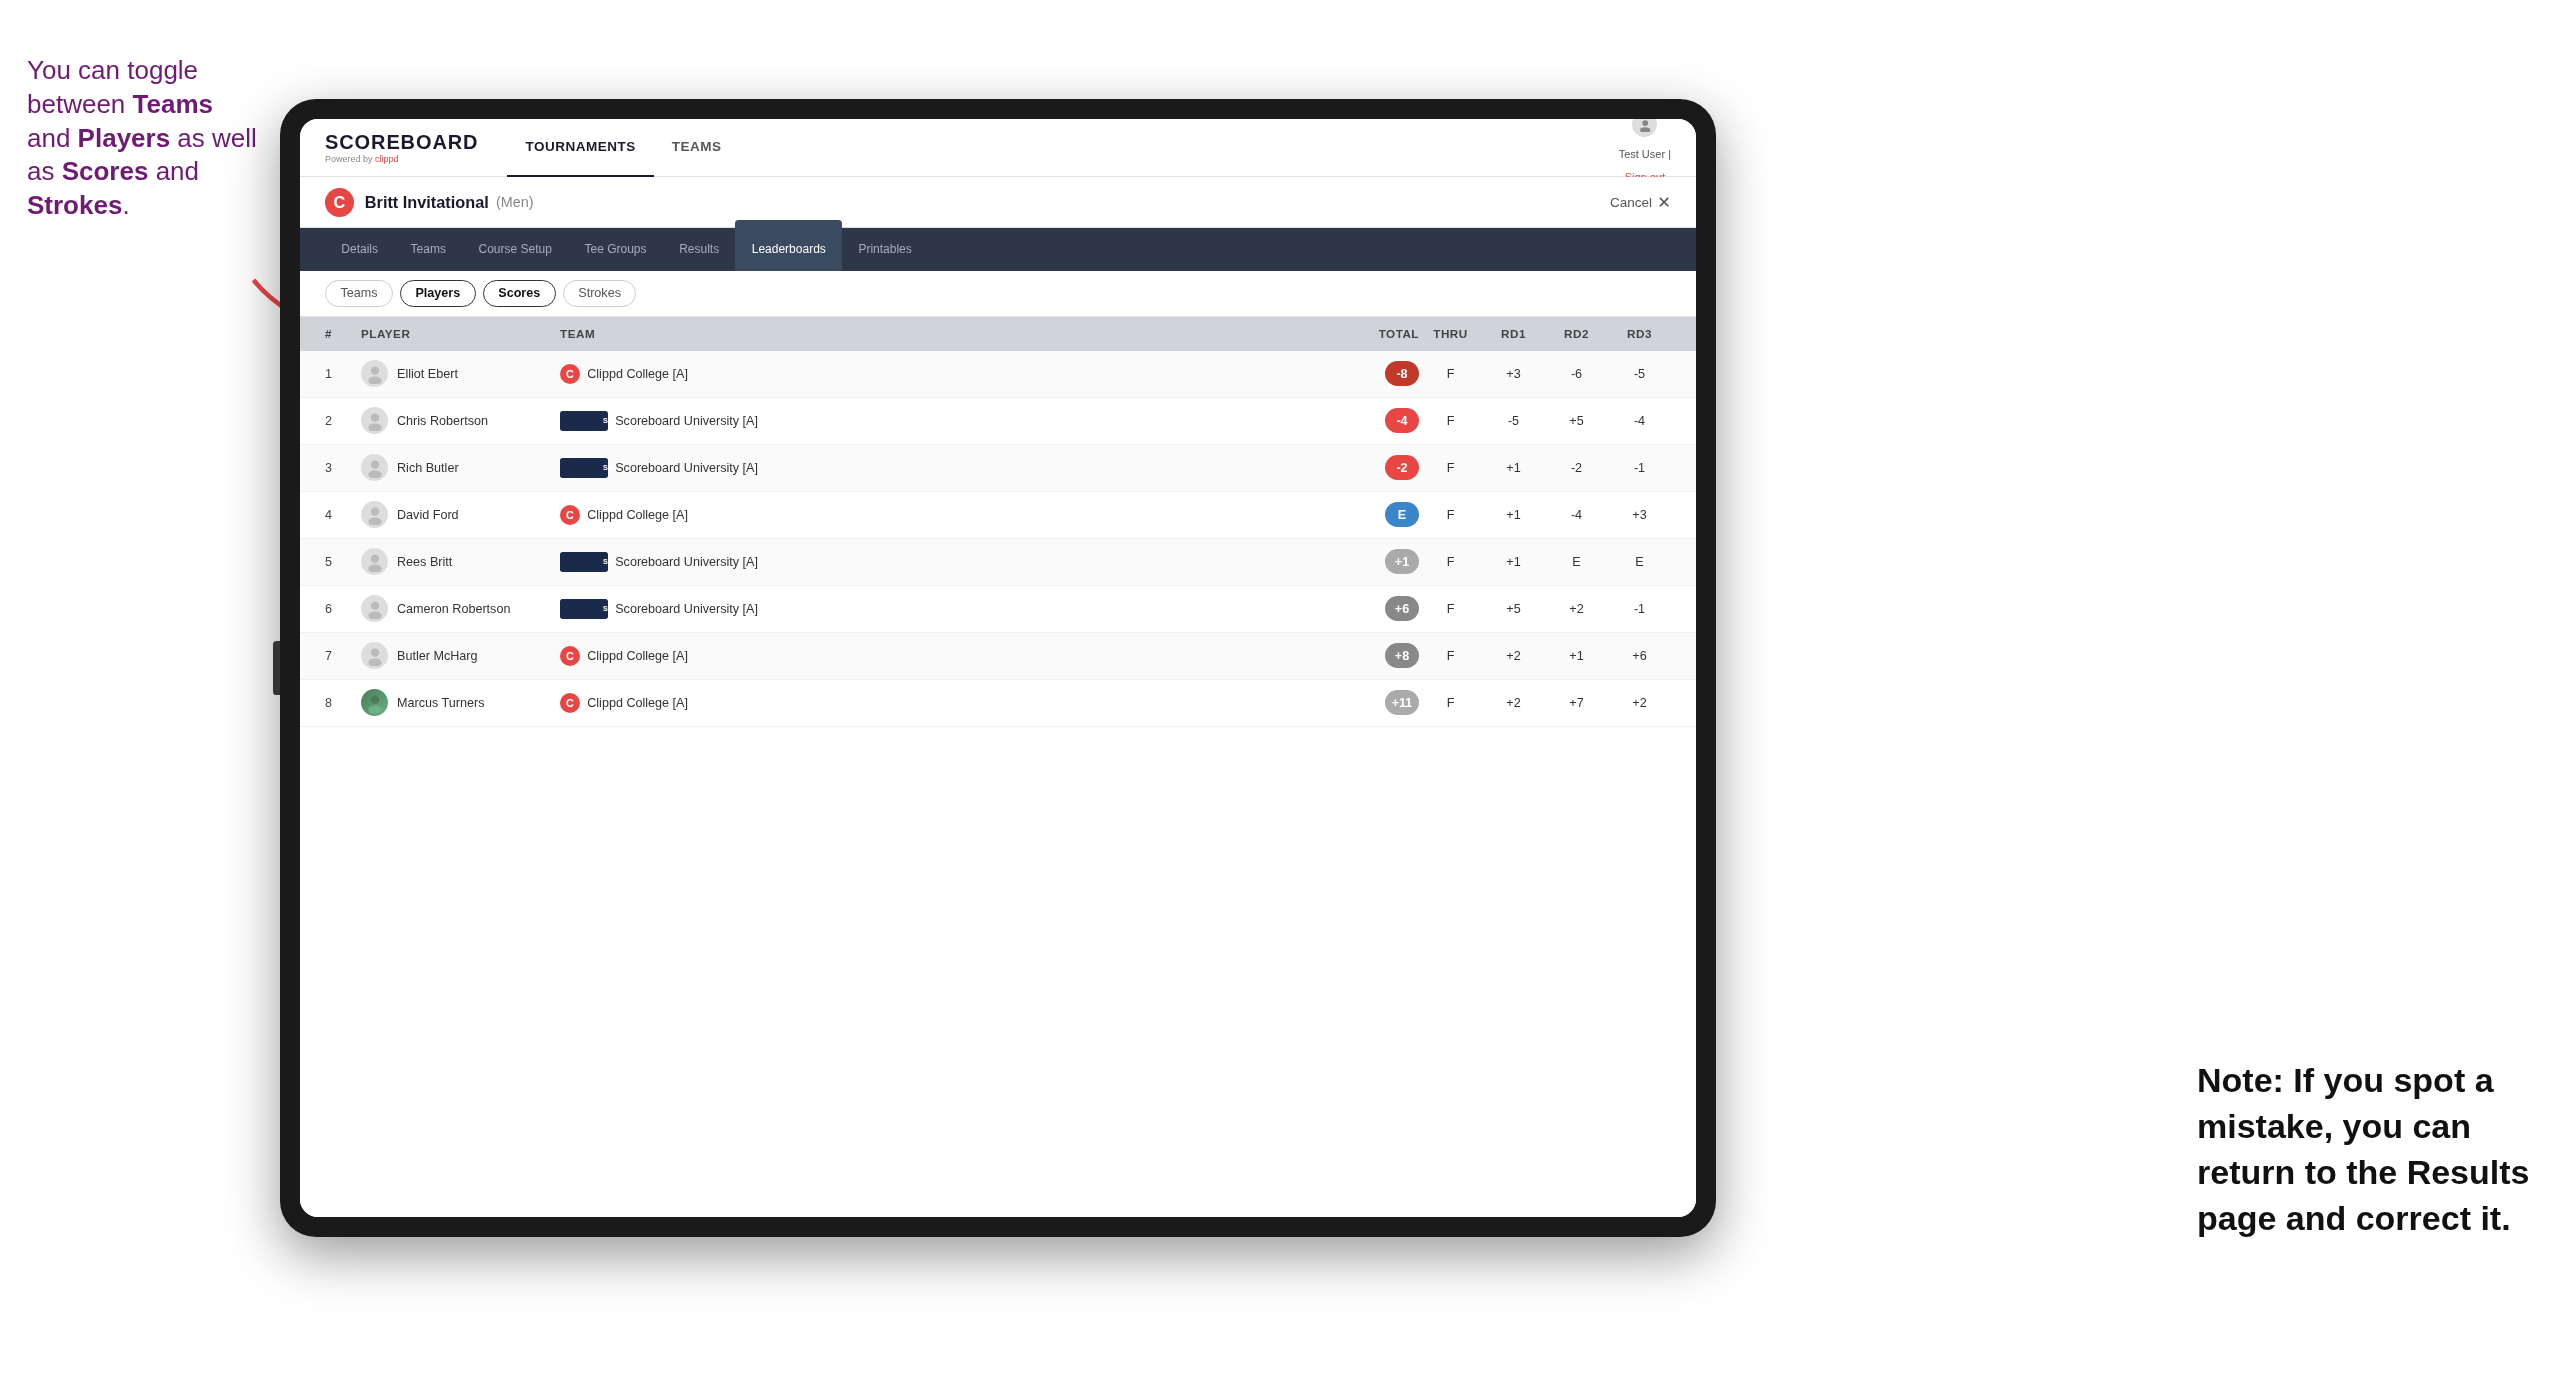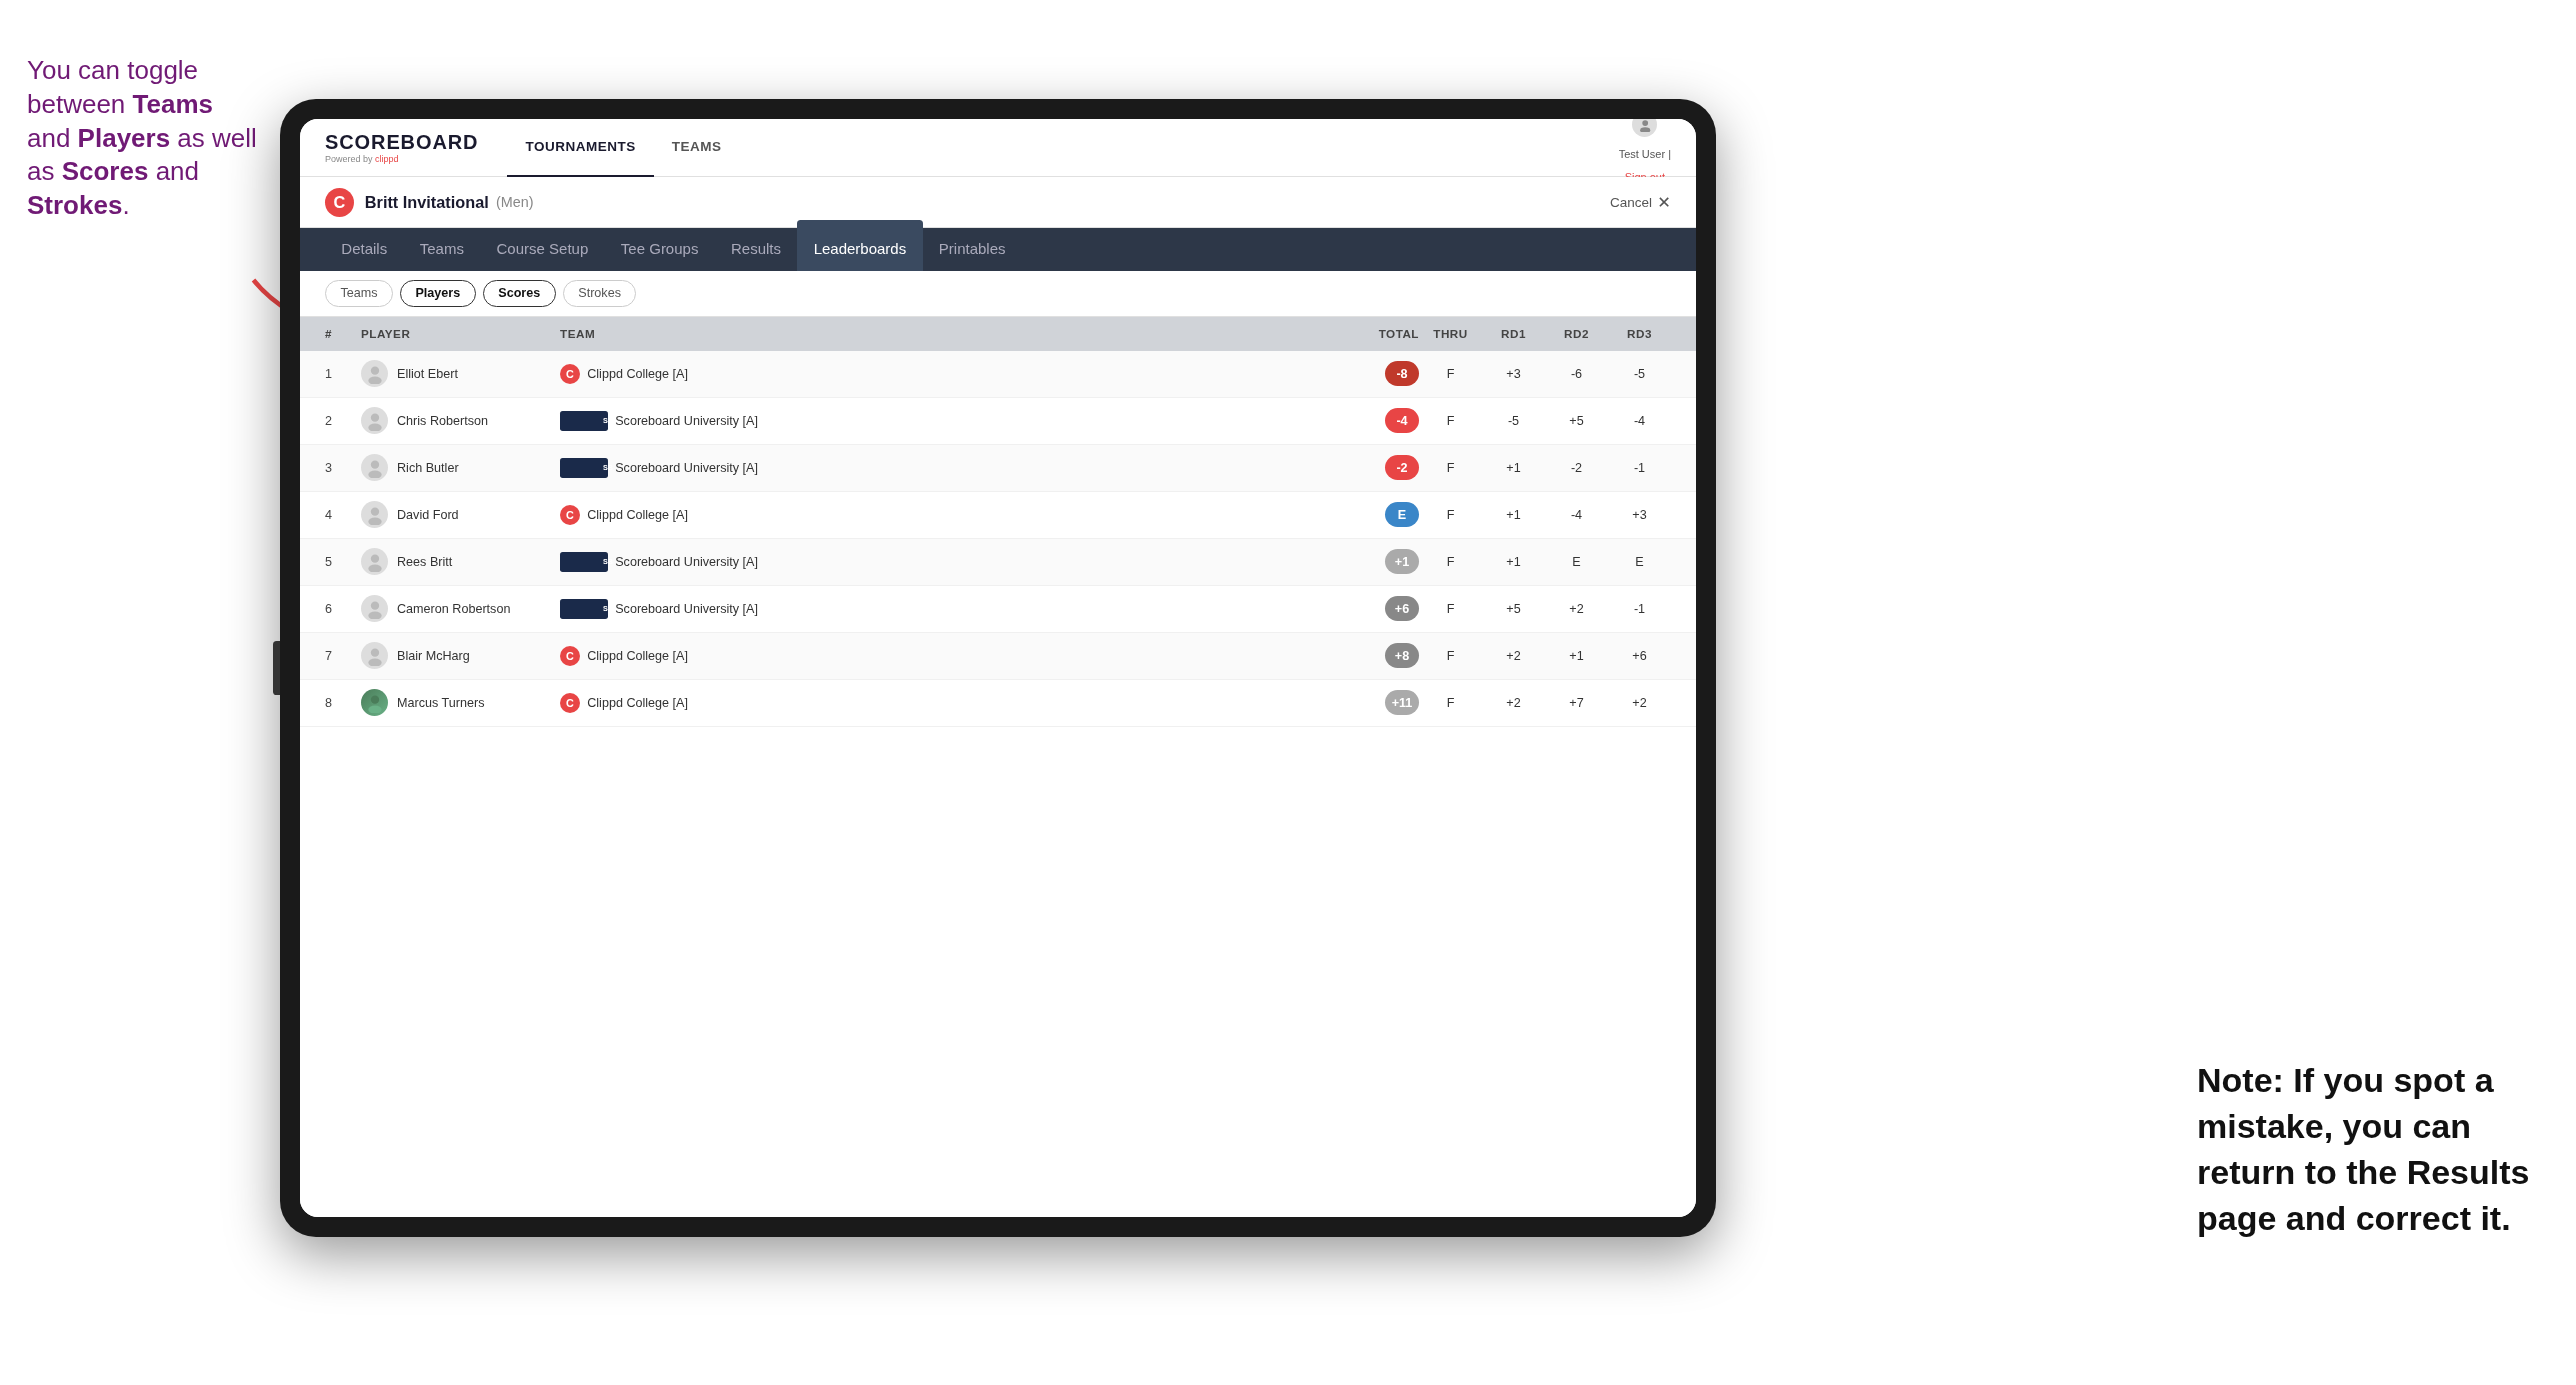--- a/index.html
+++ b/index.html
@@ -188,21 +188,21 @@
       align-items: center;
       padding: 0 25px;
       height: 43px;
       flex-shrink: 0;
     }
     .sub-nav-tab {
       padding: 0 16.3px;
       height: 60px;
       display: flex;
       align-items: center;
-      font-size: 15px;
+      font-size: 12px;
       font-weight: 500;
       color: #aab;
       cursor: pointer;
       border-bottom: 2.7px solid transparent;
     }
     .sub-nav-tab.active {
       color: #ffffff;
       background: #3a4a60;
       border-radius: 3.6px 3.6px 0 0;
     }
@@ -599,21 +599,21 @@
 
       <div class="table-row">
         <div class="td rank-num">7</div>
         <div class="td player-cell">
           <div class="player-avatar">
             <svg viewBox="0 0 24 24">
                 <circle cx="12" cy="8" r="5" fill="#bbb"></circle>
                 <ellipse cx="12" cy="20" rx="8" ry="5" fill="#bbb"></ellipse>
               </svg>
           </div>
-          <span>Blair McHarg</span>
+          <span>Butler McHarg</span>
         </div>
         <div class="td team-cell">
           <div class="team-logo-c">C</div>
           <span>Clippd College [A]</span>
         </div>
         <div class="td right">
           <span class="score-badge dark-gray">+8</span>
         </div>
         <div class="td center">F</div>
         <div class="td center">+2</div>

